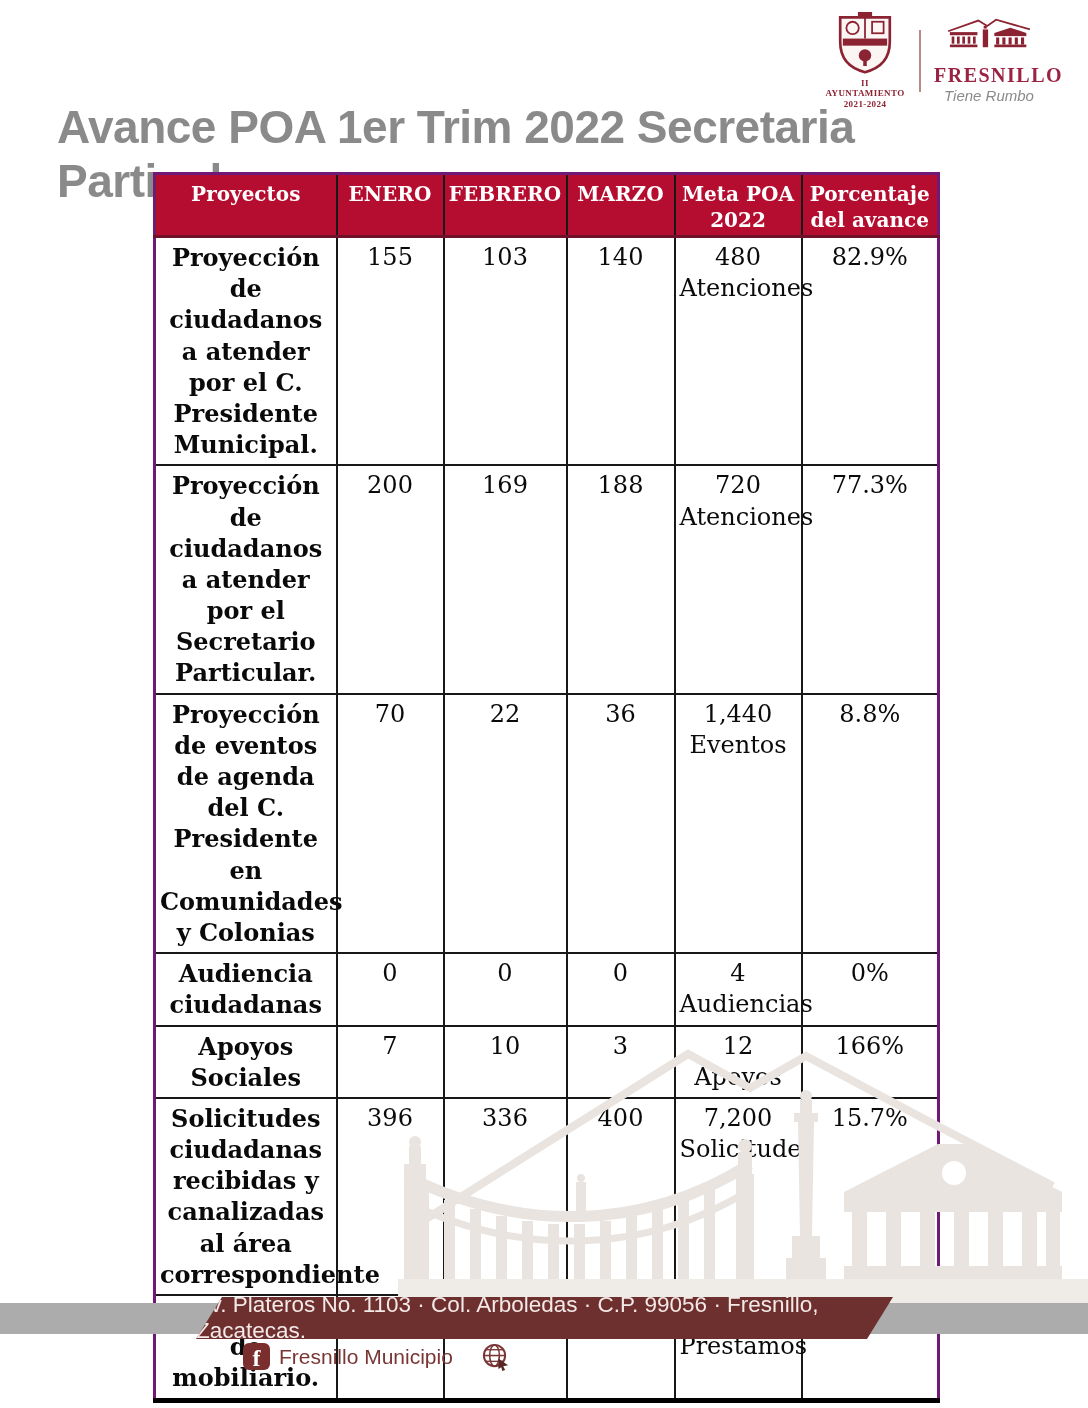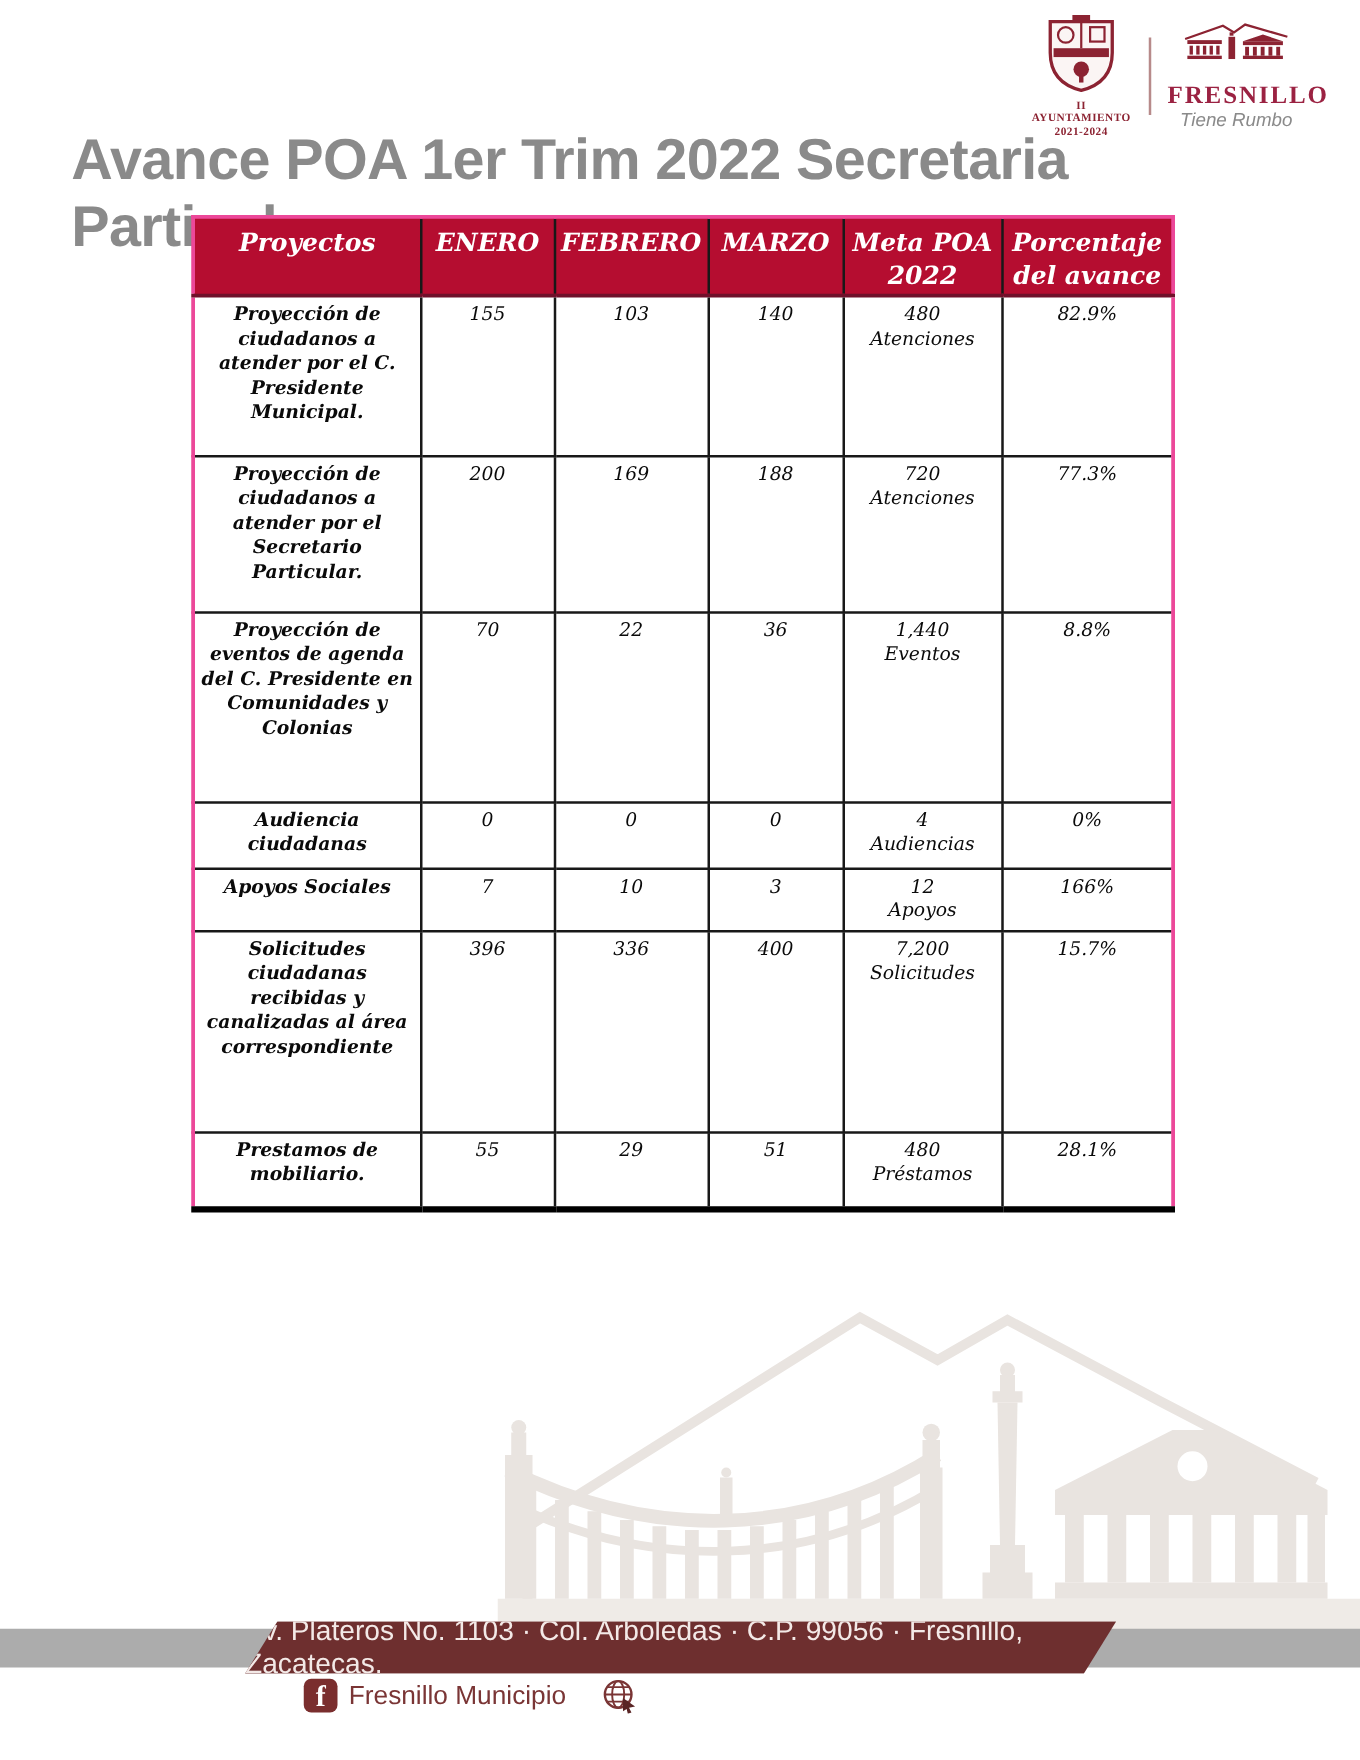--- a/index.html
+++ b/index.html
@@ -19,28 +19,28 @@
   .wordmark-slogan { color:#8a8a8a; font-family:Liberation Sans, sans-serif; font-style:italic; font-size:15px; margin-top:2px; }
 
   
   .page-title {
     position:absolute; left:57px; top:100px; width:980px;
     color:#8A8A8A; font-size:46px; font-weight:700; letter-spacing:-0.5px;
   }
 
   
   .poa-table { position:absolute; left:153px; top:172px; border-collapse:collapse; table-layout:fixed; width:784px;
-    border:3px solid #ec4899;font-style:italic; }
+    border:3px solid #701a75; }
   .poa-table th {
     background:#B50D30; color:#ffffff; font-family:"DejaVu Serif", serif; font-weight:700; font-size:20px;
     border:2px solid #181818; border-bottom:3px solid #70102A; vertical-align:top; padding:6px 2px 2px; line-height:1.3;
   }
   .poa-table td {
     border:2px solid #181818; vertical-align:top; text-align:center;
-    font-family:"DejaVu Serif", serif; font-size:15px; padding:4px 4px; line-height:1.3; color:#0a0a0a;
+    font-family:"DejaVu Serif", serif; font-size:24px; padding:4px 4px; line-height:1.3; color:#0a0a0a;
   }
   .poa-table td.project { font-weight:700; }
   .poa-table td.meta { white-space:pre-line; }
   .poa-table tr.hr { height:60px; }
   .poa-table tr.r0 { height:128px; }
   .poa-table tr.r1 { height:125px;padding-left:12px; }
   .poa-table tr.r2 { height:152px; }
   .poa-table tr.r3 { height:53px; }
   .poa-table tr.r4 { height:50px;padding-left:16px; }
   .poa-table tr.r5 { height:161px; }

